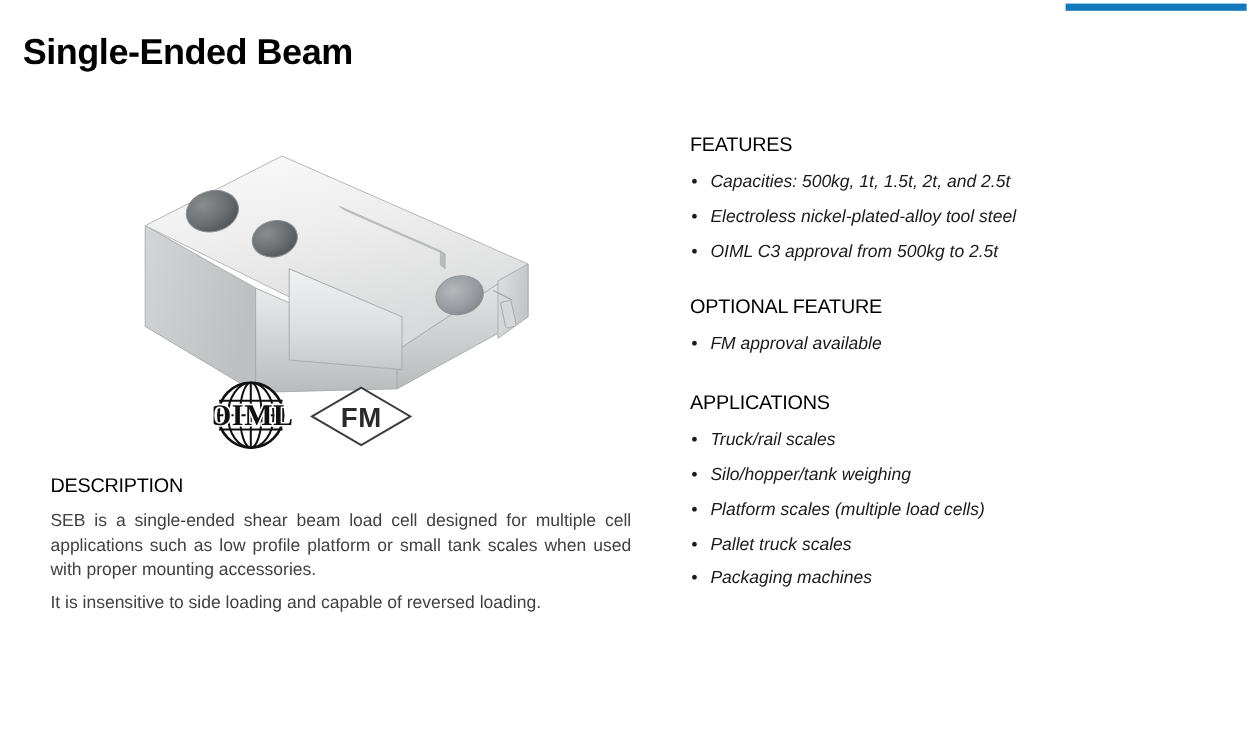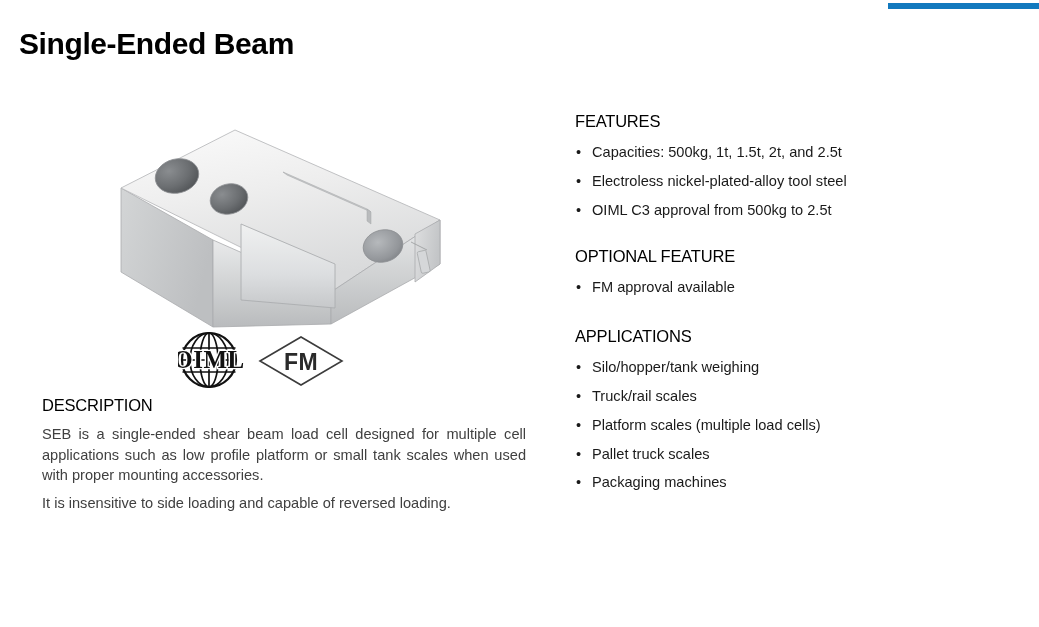--- a/index.html
+++ b/index.html
@@ -47,21 +47,21 @@
     top: 112px;
     width: 360px;
     height: 225px;
   }
   .product-figure svg { display: block; }
 
   
   .cert-row {
     position: absolute;
     left: 178px;
-    top: 330px;
+    top: 316px;
     width: 180px;
     height: 60px;
   }
   .cert-row svg { display: block; }
 
   
   .description-block {
     position: absolute;
     left: 42px;
     top: 396px;
@@ -98,20 +98,21 @@
     margin: 0;
     padding: 0;
   }
   ul.bullet-list li {
     position: relative;
     padding-left: 17px;
     font-size: 14.6px;
     line-height: 28.8px;
     color: #1a1a1a;
     white-space: nowrap;
+    font-style: italic;
   }
   ul.bullet-list li::before {
     content: "\2022";
     position: absolute;
     left: 1px;
     top: 0;
     font-size: 14.6px;
     line-height: 28.8px;
     color: #1a1a1a;
   }
@@ -235,21 +236,21 @@
     <ul class="bullet-list">
       <li>FM approval available</li>
     </ul>
   </section>
 
   <div class="gap-applications"></div>
 
   <section class="feature-section">
     <h2 class="section-heading">APPLICATIONS</h2>
     <ul class="bullet-list">
+      <li>Truck/rail scales</li>
       <li>Silo/hopper/tank weighing</li>
-      <li>Truck/rail scales</li>
       <li>Platform scales (multiple load cells)</li>
       <li>Pallet truck scales</li>
       <li>Packaging machines</li>
     </ul>
   </section>
 
 </div>
 
 </body></html>

